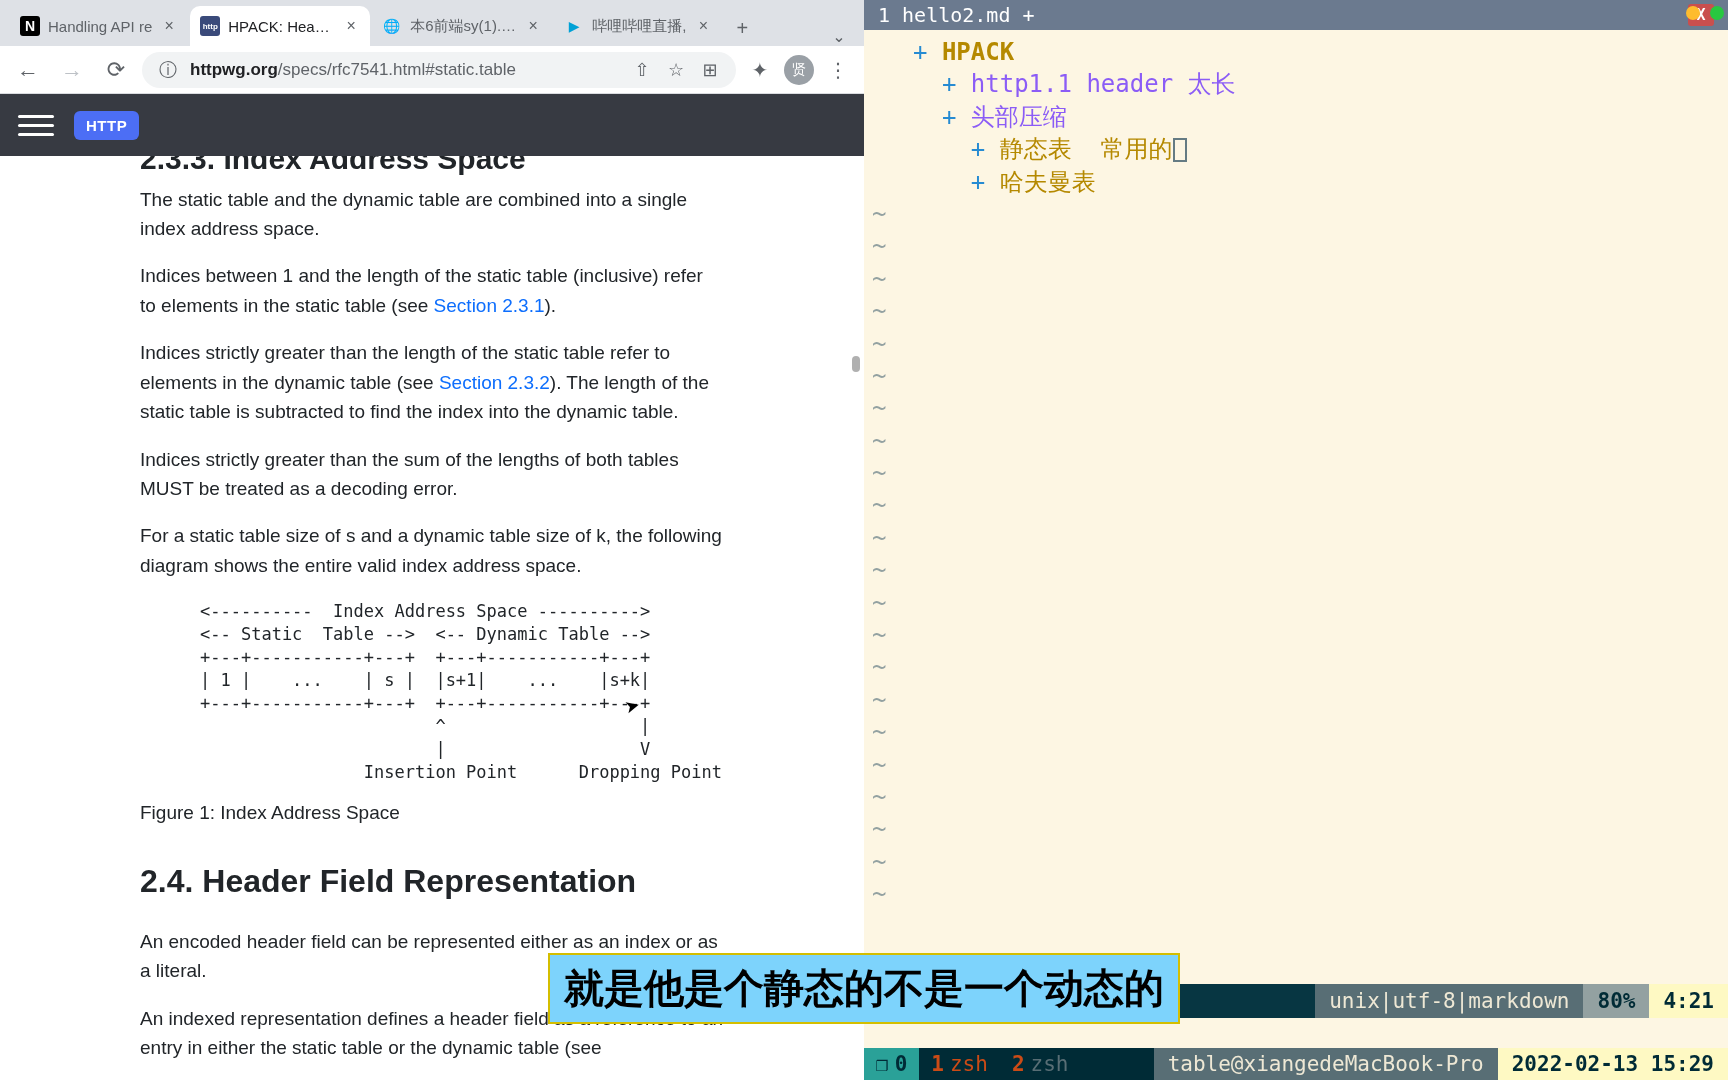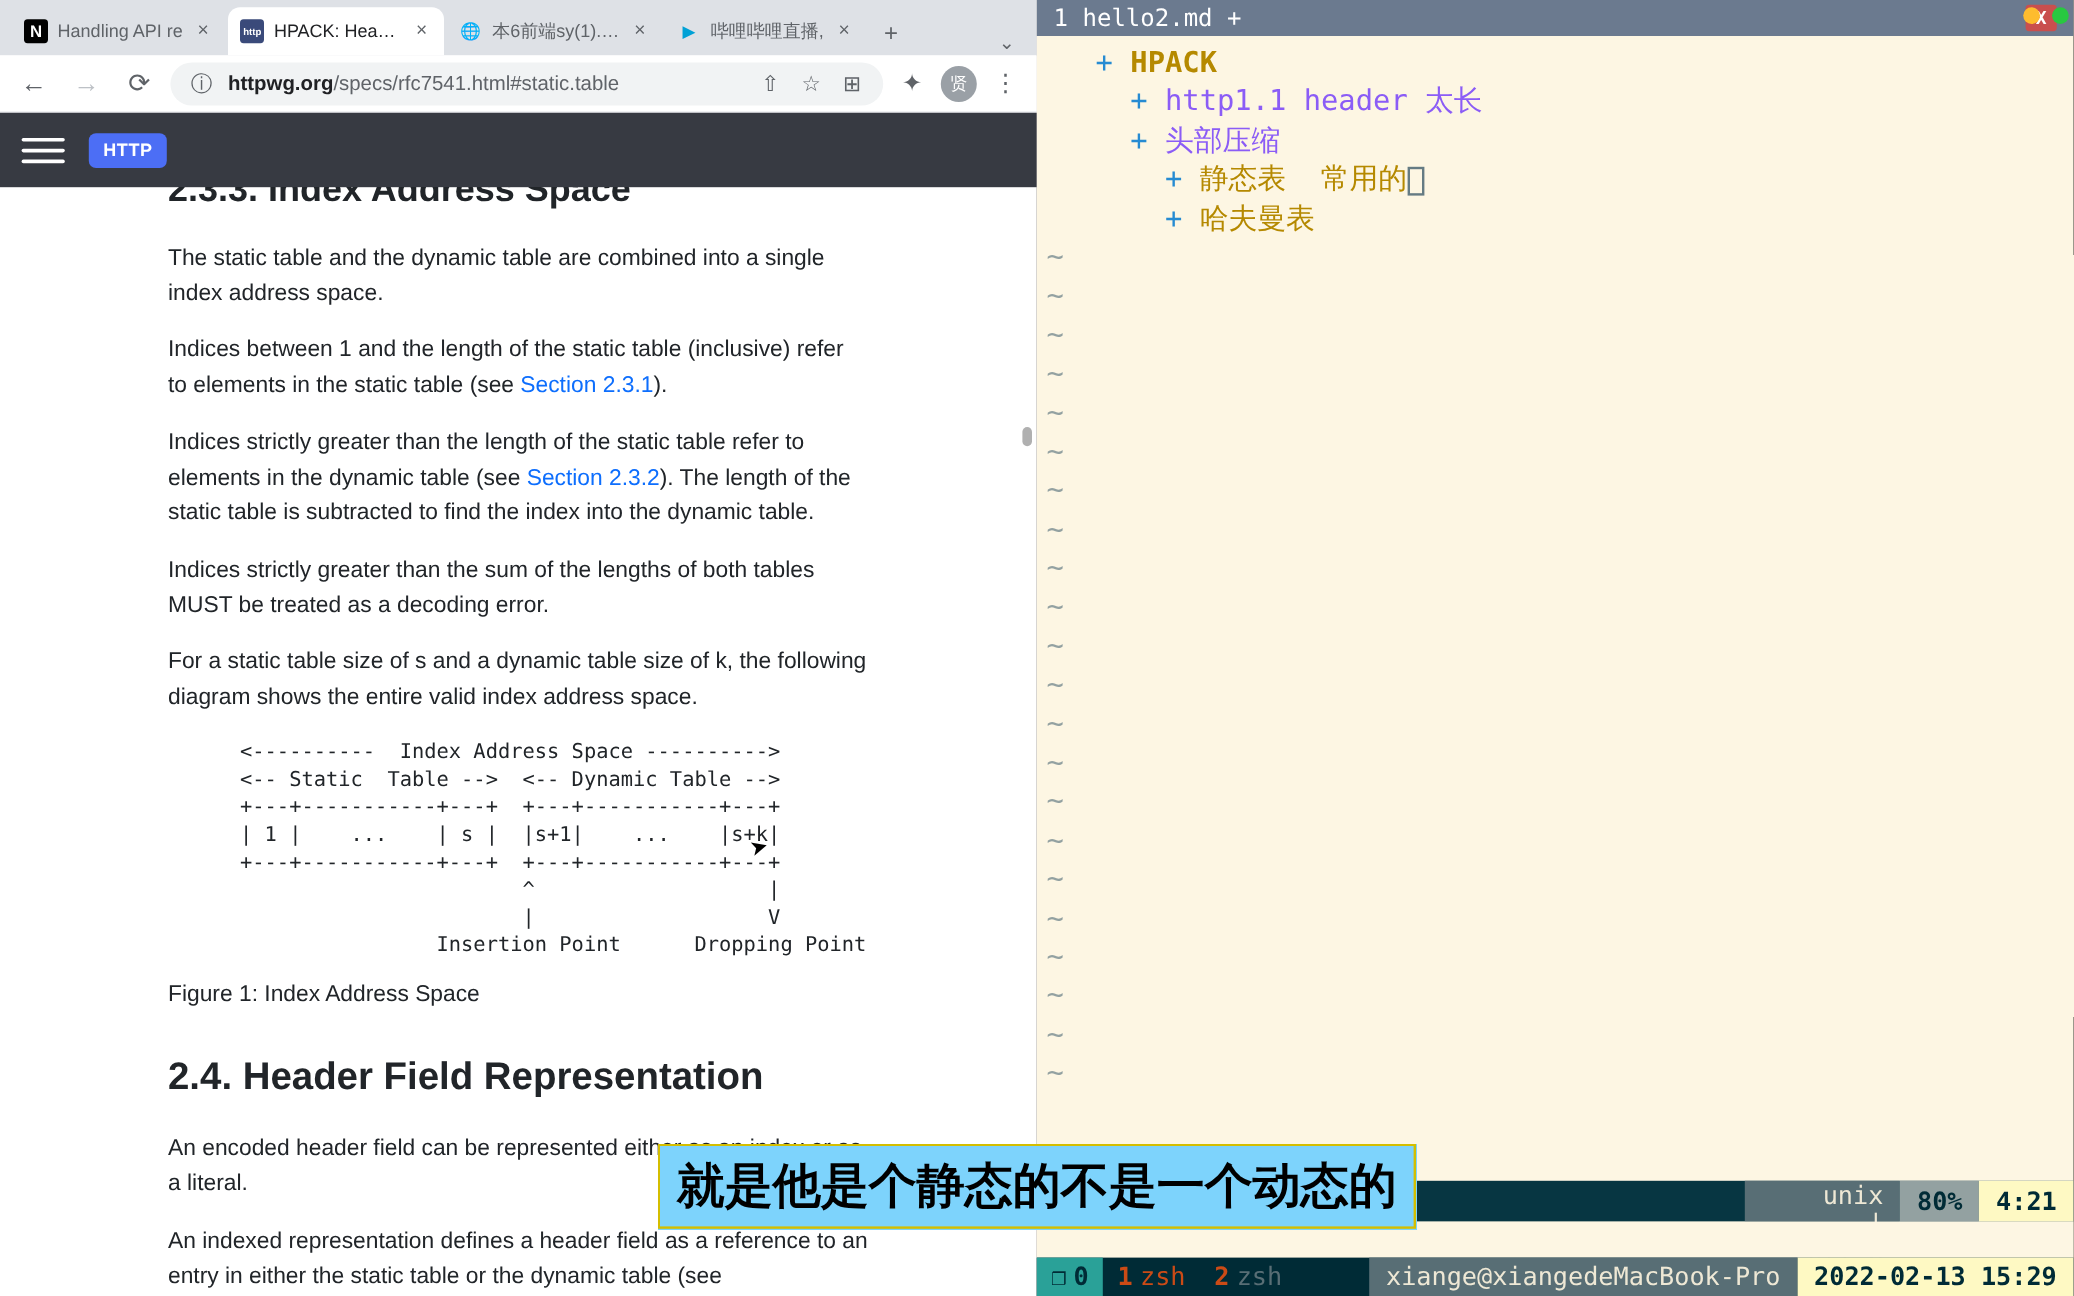--- a/index.html
+++ b/index.html
@@ -124,21 +124,21 @@
   padding: 0 140px 40px 140px;
   font-size: 19px;
   line-height: 1.55;
   color: #212529;
   position:relative;
 }
 .content h2.partial {
   font-size: 30px;
   font-weight: 700;
   margin-top: -20px;
-  margin-bottom: 18px;
+  margin-bottom: 2px;
   color:#212529;
 }
 .content p { margin-bottom: 18px; }
 .content a { color: #0d6efd; text-decoration: none; }
 .content pre {
   font-family: ui-monospace, "SF Mono", Menlo, monospace;
   font-size: 17px;
   line-height: 1.35;
   white-space: pre;
   margin: 20px 0 14px 60px;
@@ -218,21 +218,21 @@
 }
 .vim-file {
   background:#586e75; color:#eee8d5; padding:0 14px; height:100%;
   display:flex; align-items:center; gap:10px;
 }
 .vim-status-right {
   margin-left:auto; display:flex; align-items:center; height:100%;
 }
 .vim-info {
   background:#586e75; color:#eee8d5; padding:0 14px; height:100%;
-  display:flex; align-items:flex-end;flex-direction:column;
+  display:flex; align-items:center;
 }
 .vim-pct {
   background:#93a1a1; color:#002b36; padding:0 14px; height:100%;
   display:flex; align-items:center; font-weight:600;
 }
 .vim-pos {
   background:#fef9c3; color:#002b36; padding:0 14px; height:100%;
   display:flex; align-items:center; font-weight:700;
 }
 .vim-cmdline { height: 30px; background:#fdf6e3; }
@@ -440,19 +440,19 @@
     </span>
     <span class="tmux-win active">
       <span class="num">1</span>
       <span>zsh</span>
     </span>
     <span class="tmux-win" style="color:#586e75;">
       <span class="num" style="color:#cb4b16;">2</span>
       <span>zsh</span>
     </span>
     <div class="tmux-right">
-      <span class="tmux-host">xiange@xiangedeMacBook-Pro</span>
+      <span class="tmux-host">table@xiangedeMacBook-Pro</span>
       <span class="tmux-date">2022-02-13 15:29</span>
     </div>
   </div>
 </div>
 
 <div class="subtitle">就是他是个静态的不是一个动态的</div>
 
 </body></html>

